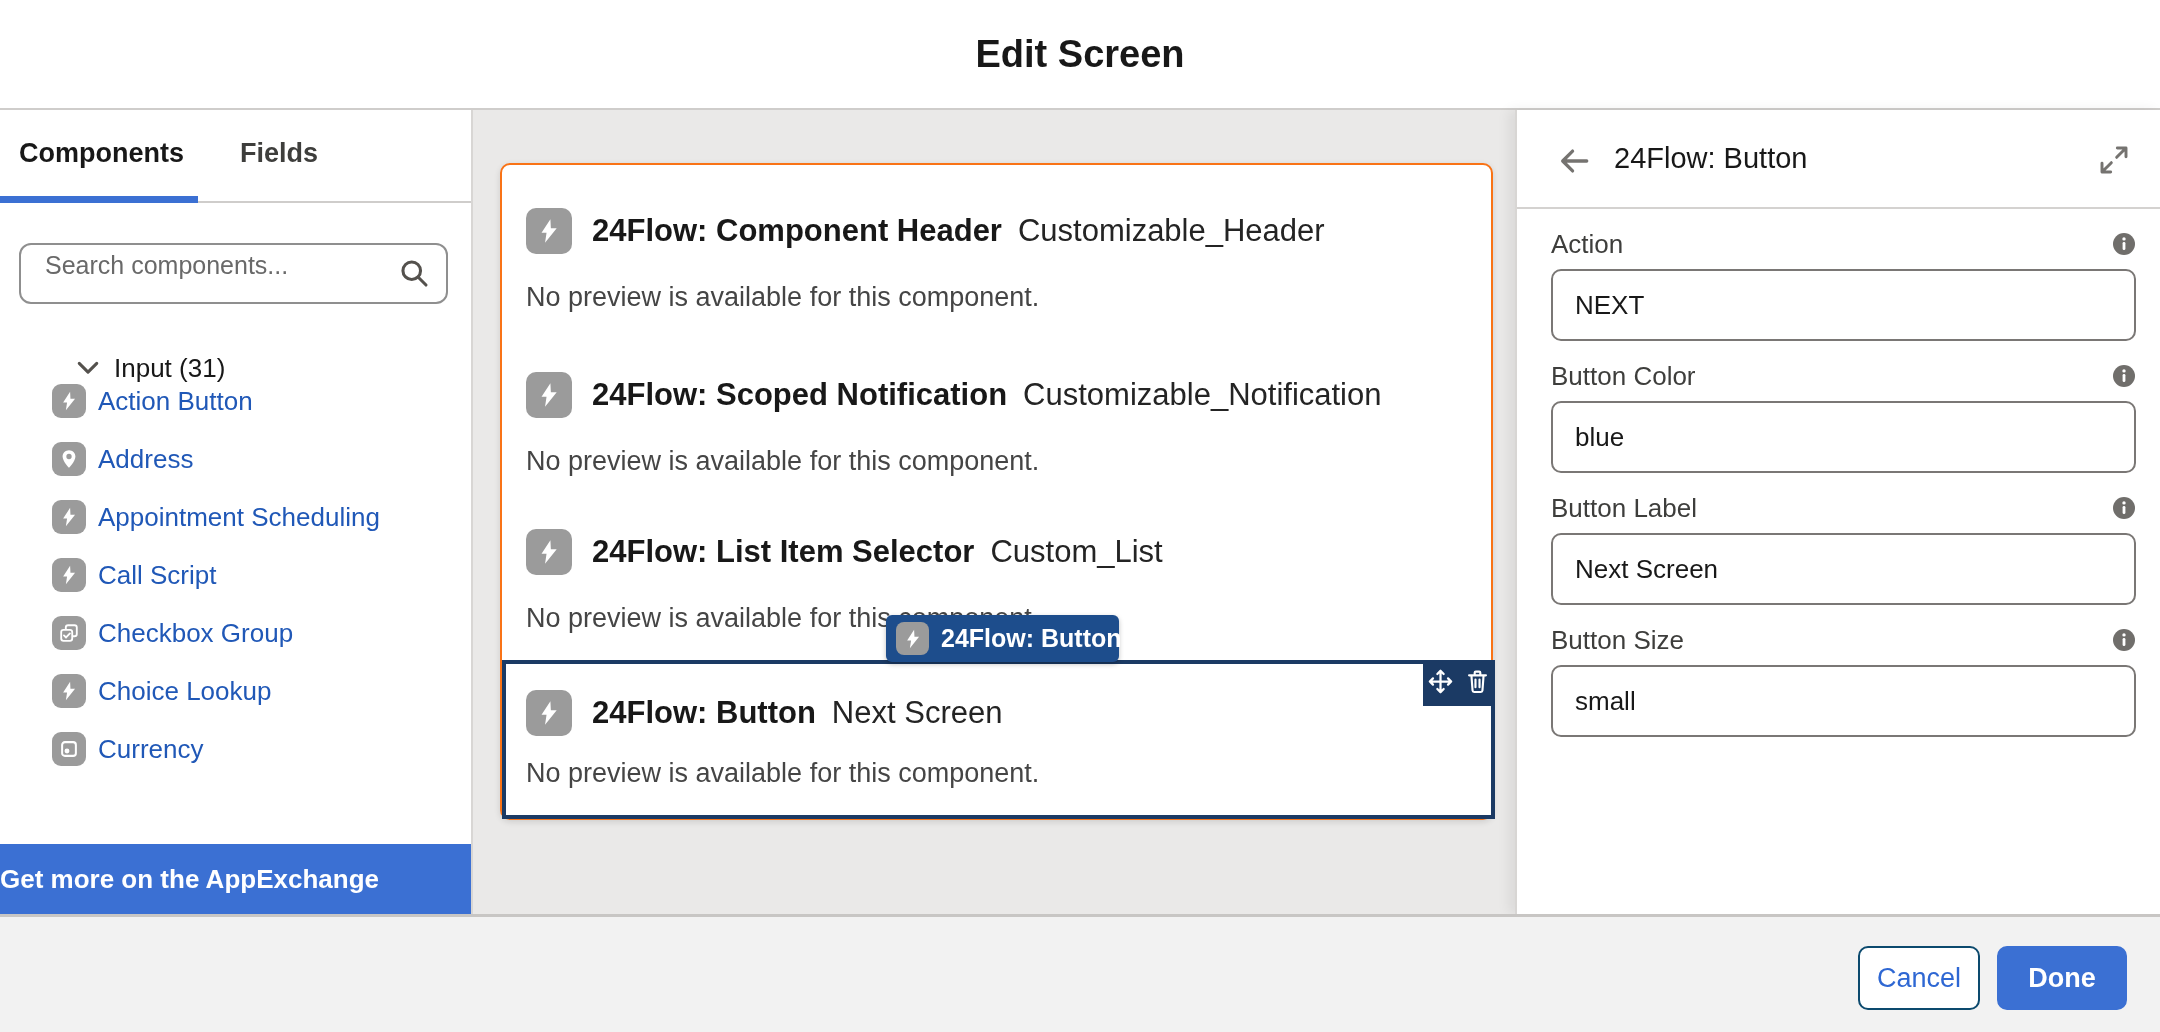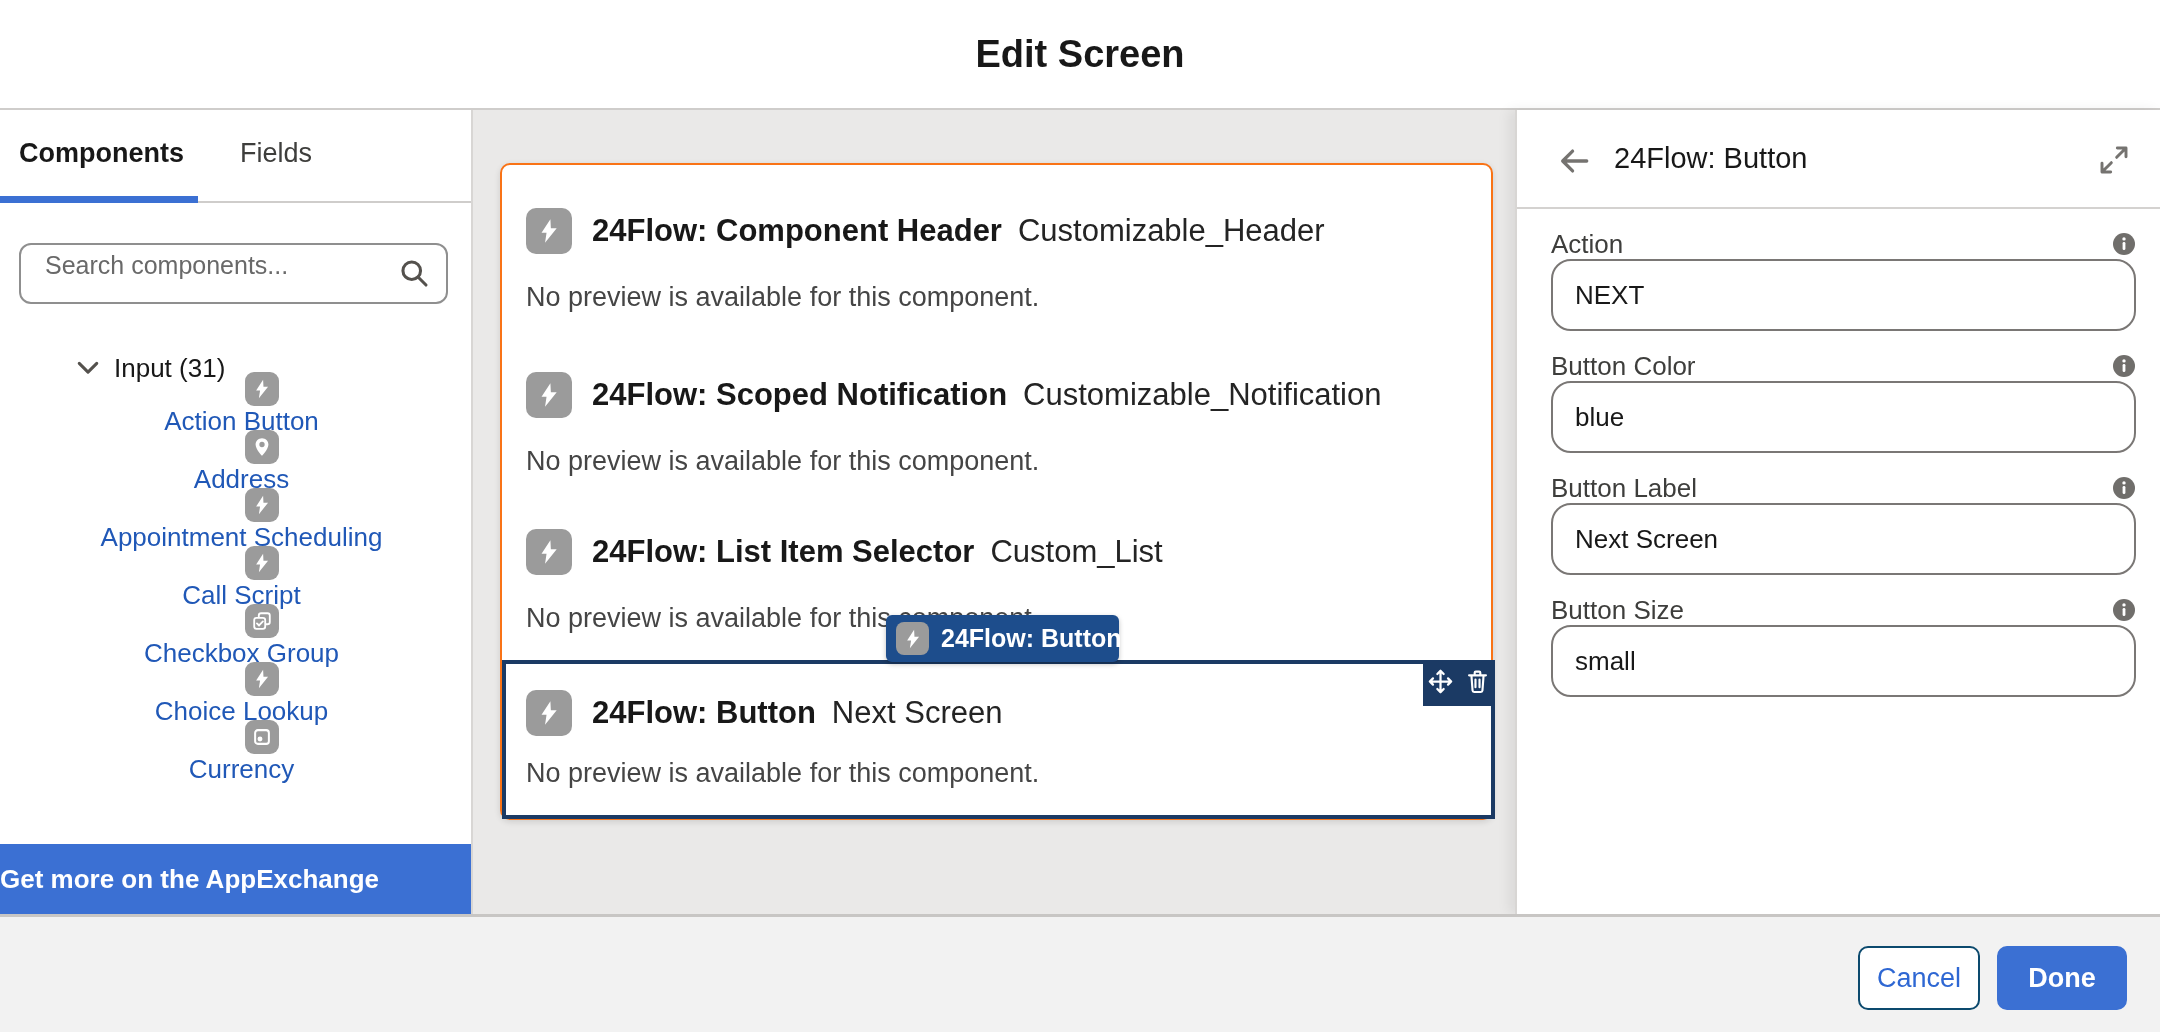--- a/index.html
+++ b/index.html
@@ -14,38 +14,38 @@
   .modal-title { font-size:38px; font-weight:700; color:#181818; }
 
   
   .body { position:absolute; left:0; top:110px; width:2160px; height:804px; display:flex; }
 
   
   .sidebar { position:relative; width:473px; height:804px; background:#fff;
     border-right:2px solid #d8d6d4; }
   .tabs { position:absolute; left:0; top:0; width:100%; height:93px;
     border-bottom:2px solid #cfcdcb; }
-  .tab { position:absolute; top:28px; font-size:27px; color:#3e3e3c; cursor:pointer; }
+  .tab { position:absolute; top:28px; font-size:27px; color:#3e3e3c; cursor:pointer;font-weight:bold; }
   .tab.active { font-weight:700; color:#181818; }
   .tab-components { left:19px; }
   .tab-fields { left:240px; }
   .tab-underline { position:absolute; left:0; bottom:-2px; width:198px; height:7px;
     background:#3b70d3; }
   .search-wrap { position:absolute; left:19px; top:133px; width:429px; height:61px; }
   .search-input { width:100%; height:100%; border:2px solid #8f8f8f; border-radius:12px;
     font-size:25px; color:#181818; padding:0 64px 16px 24px; outline:none;
     font-family:"Liberation Sans", sans-serif; background:#fff; }
   .search-input::placeholder { color:#696969; }
   .search-wrap .icon-btn { position:absolute; right:18px; top:14px; width:32px; height:32px; }
   .section-row { position:absolute; left:0; top:238px; width:100%; height:40px;
     display:flex; align-items:center; cursor:pointer;padding-left:48px; }
   .section-row .chev { width:28px; height:28px; margin-left:26px; }
   .section-label { margin-left:12px; font-size:26px; color:#181818; }
   .comp-list { position:absolute; left:0; top:262px; width:100%; }
-  .side-item { height:58px; display:flex; align-items:center; cursor:pointer;flex-direction:column; }
+  .side-item { height:58px; display:flex; align-items:center; cursor:pointer; }
   .side-tile { width:34px; height:34px; border-radius:9px; background:#9b9b9b;
     margin-left:52px; display:flex; align-items:center; justify-content:center; flex:0 0 auto; }
   .side-tile svg { width:22px; height:22px; }
   .side-label { margin-left:12px; font-size:26px; color:#2058b7; }
   .appx-banner { position:absolute; left:0; top:734px; width:100%; height:70px;
     background:#3b70d3; display:flex; align-items:center; cursor:pointer; }
   .appx-banner span { font-size:26px; font-weight:600; color:#fff; }
 
   
   .canvas { position:relative; width:1042px; height:804px; background:#eae9e8; }
@@ -88,22 +88,22 @@
   .expand-btn { position:absolute; right:30px; top:34px; width:32px; height:32px; cursor:pointer; }
   .panel-body { position:absolute; left:34px; top:99px; width:585px; }
   .cut-input { width:585px; height:53px; border:2px solid #7a7775; border-top:none;
     border-radius:0 0 10px 10px; display:flex; align-items:center; background:#fff; }
   .cut-input span, .pinput span { margin-left:22px; font-size:26px; color:#181818; }
   .fieldgroup { margin-top:20px; }
   .fieldlabel-row { height:30px; display:flex; align-items:center; justify-content:space-between; }
   .fieldlabel { font-size:26px; color:#3e3e3c; }
   .info-badge { width:24px; height:24px; cursor:pointer; }
   .info-badge svg { width:24px; height:24px; }
-  .pinput { margin-top:0; width:585px; height:72px; border:2px solid #7a7775;
-    border-radius:20px; background:#fff; display:flex; align-items:center; }
+  .pinput { margin-top:10px; width:585px; height:72px; border:2px solid #7a7775;
+    border-radius:10px; background:#fff; display:flex; align-items:center; }
 
   
   .footer { position:absolute; left:0; top:914px; width:2160px; height:118px;
     background:#f2f2f2; border-top:3px solid #c8c6c4; }
   .btn { position:absolute; top:29px; height:64px; border-radius:10px; font-size:27px;
     display:flex; align-items:center; justify-content:center; cursor:pointer;
     font-family:"Liberation Sans", sans-serif; }
   .btn-cancel { right:180px; width:122px; background:#fff; border:2px solid #0c4a6e;
     color:#2e67d3; }
   .btn-done { right:33px; width:130px; background:#3b70d3; border:2px solid #3b70d3;

